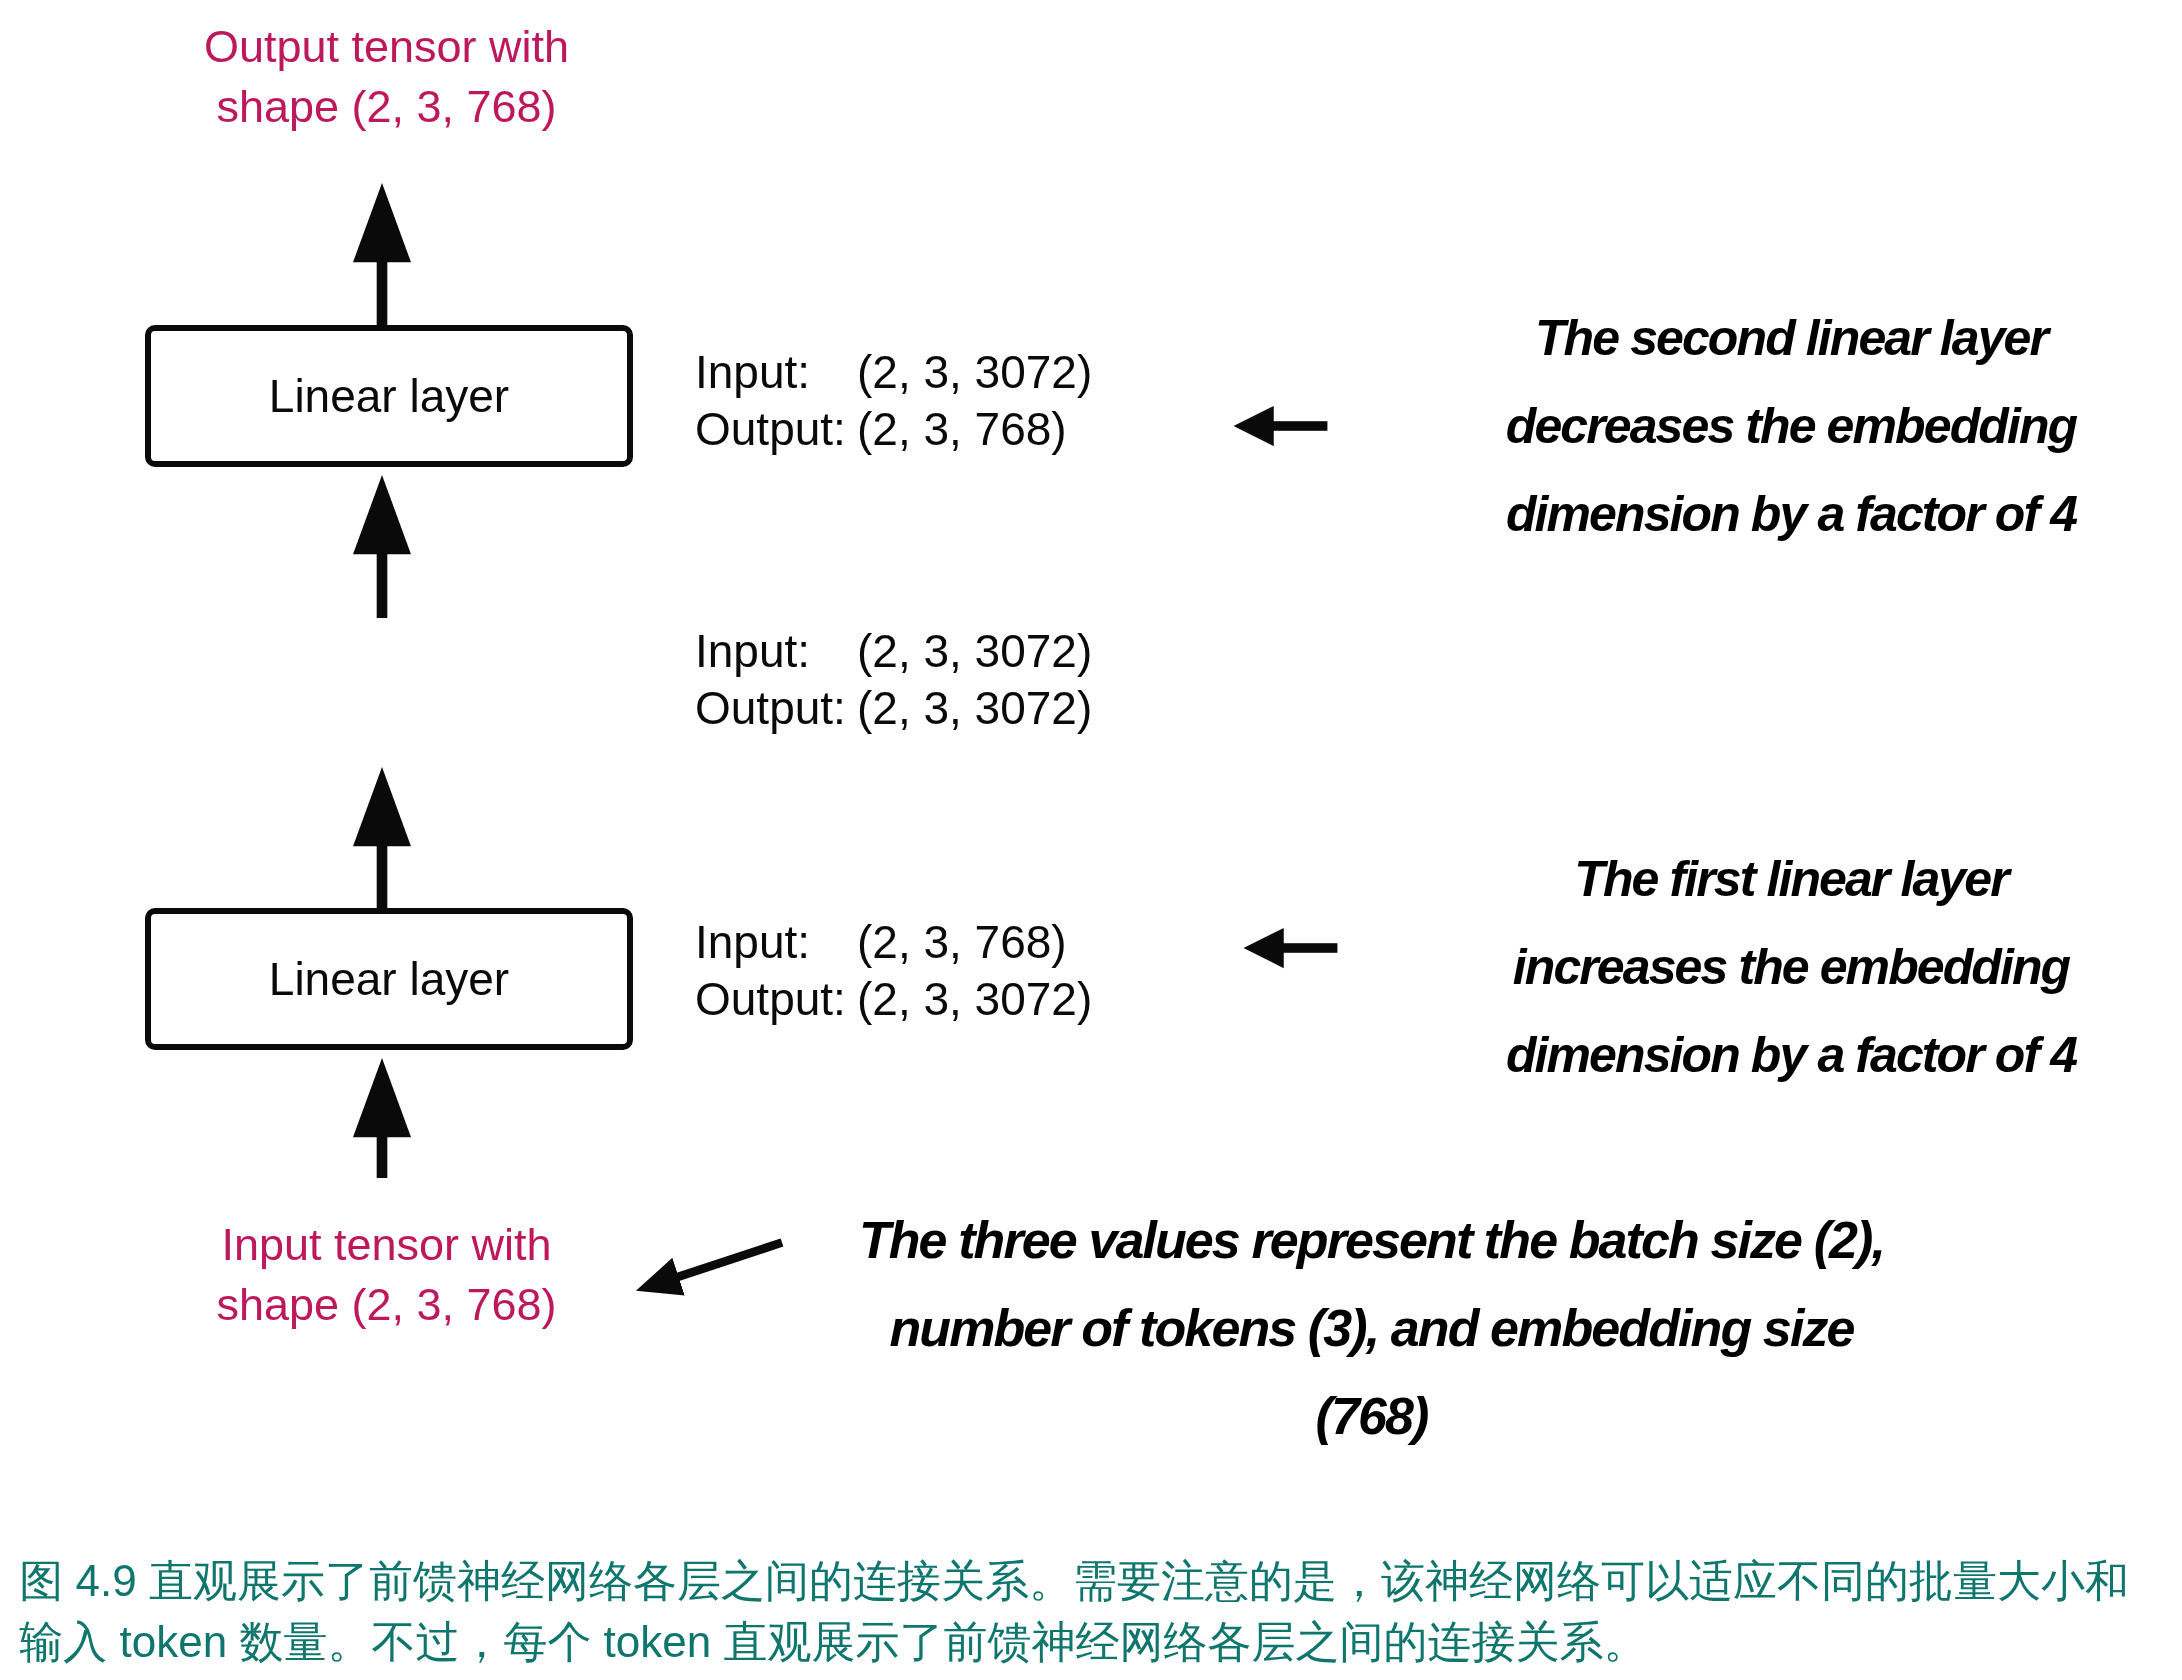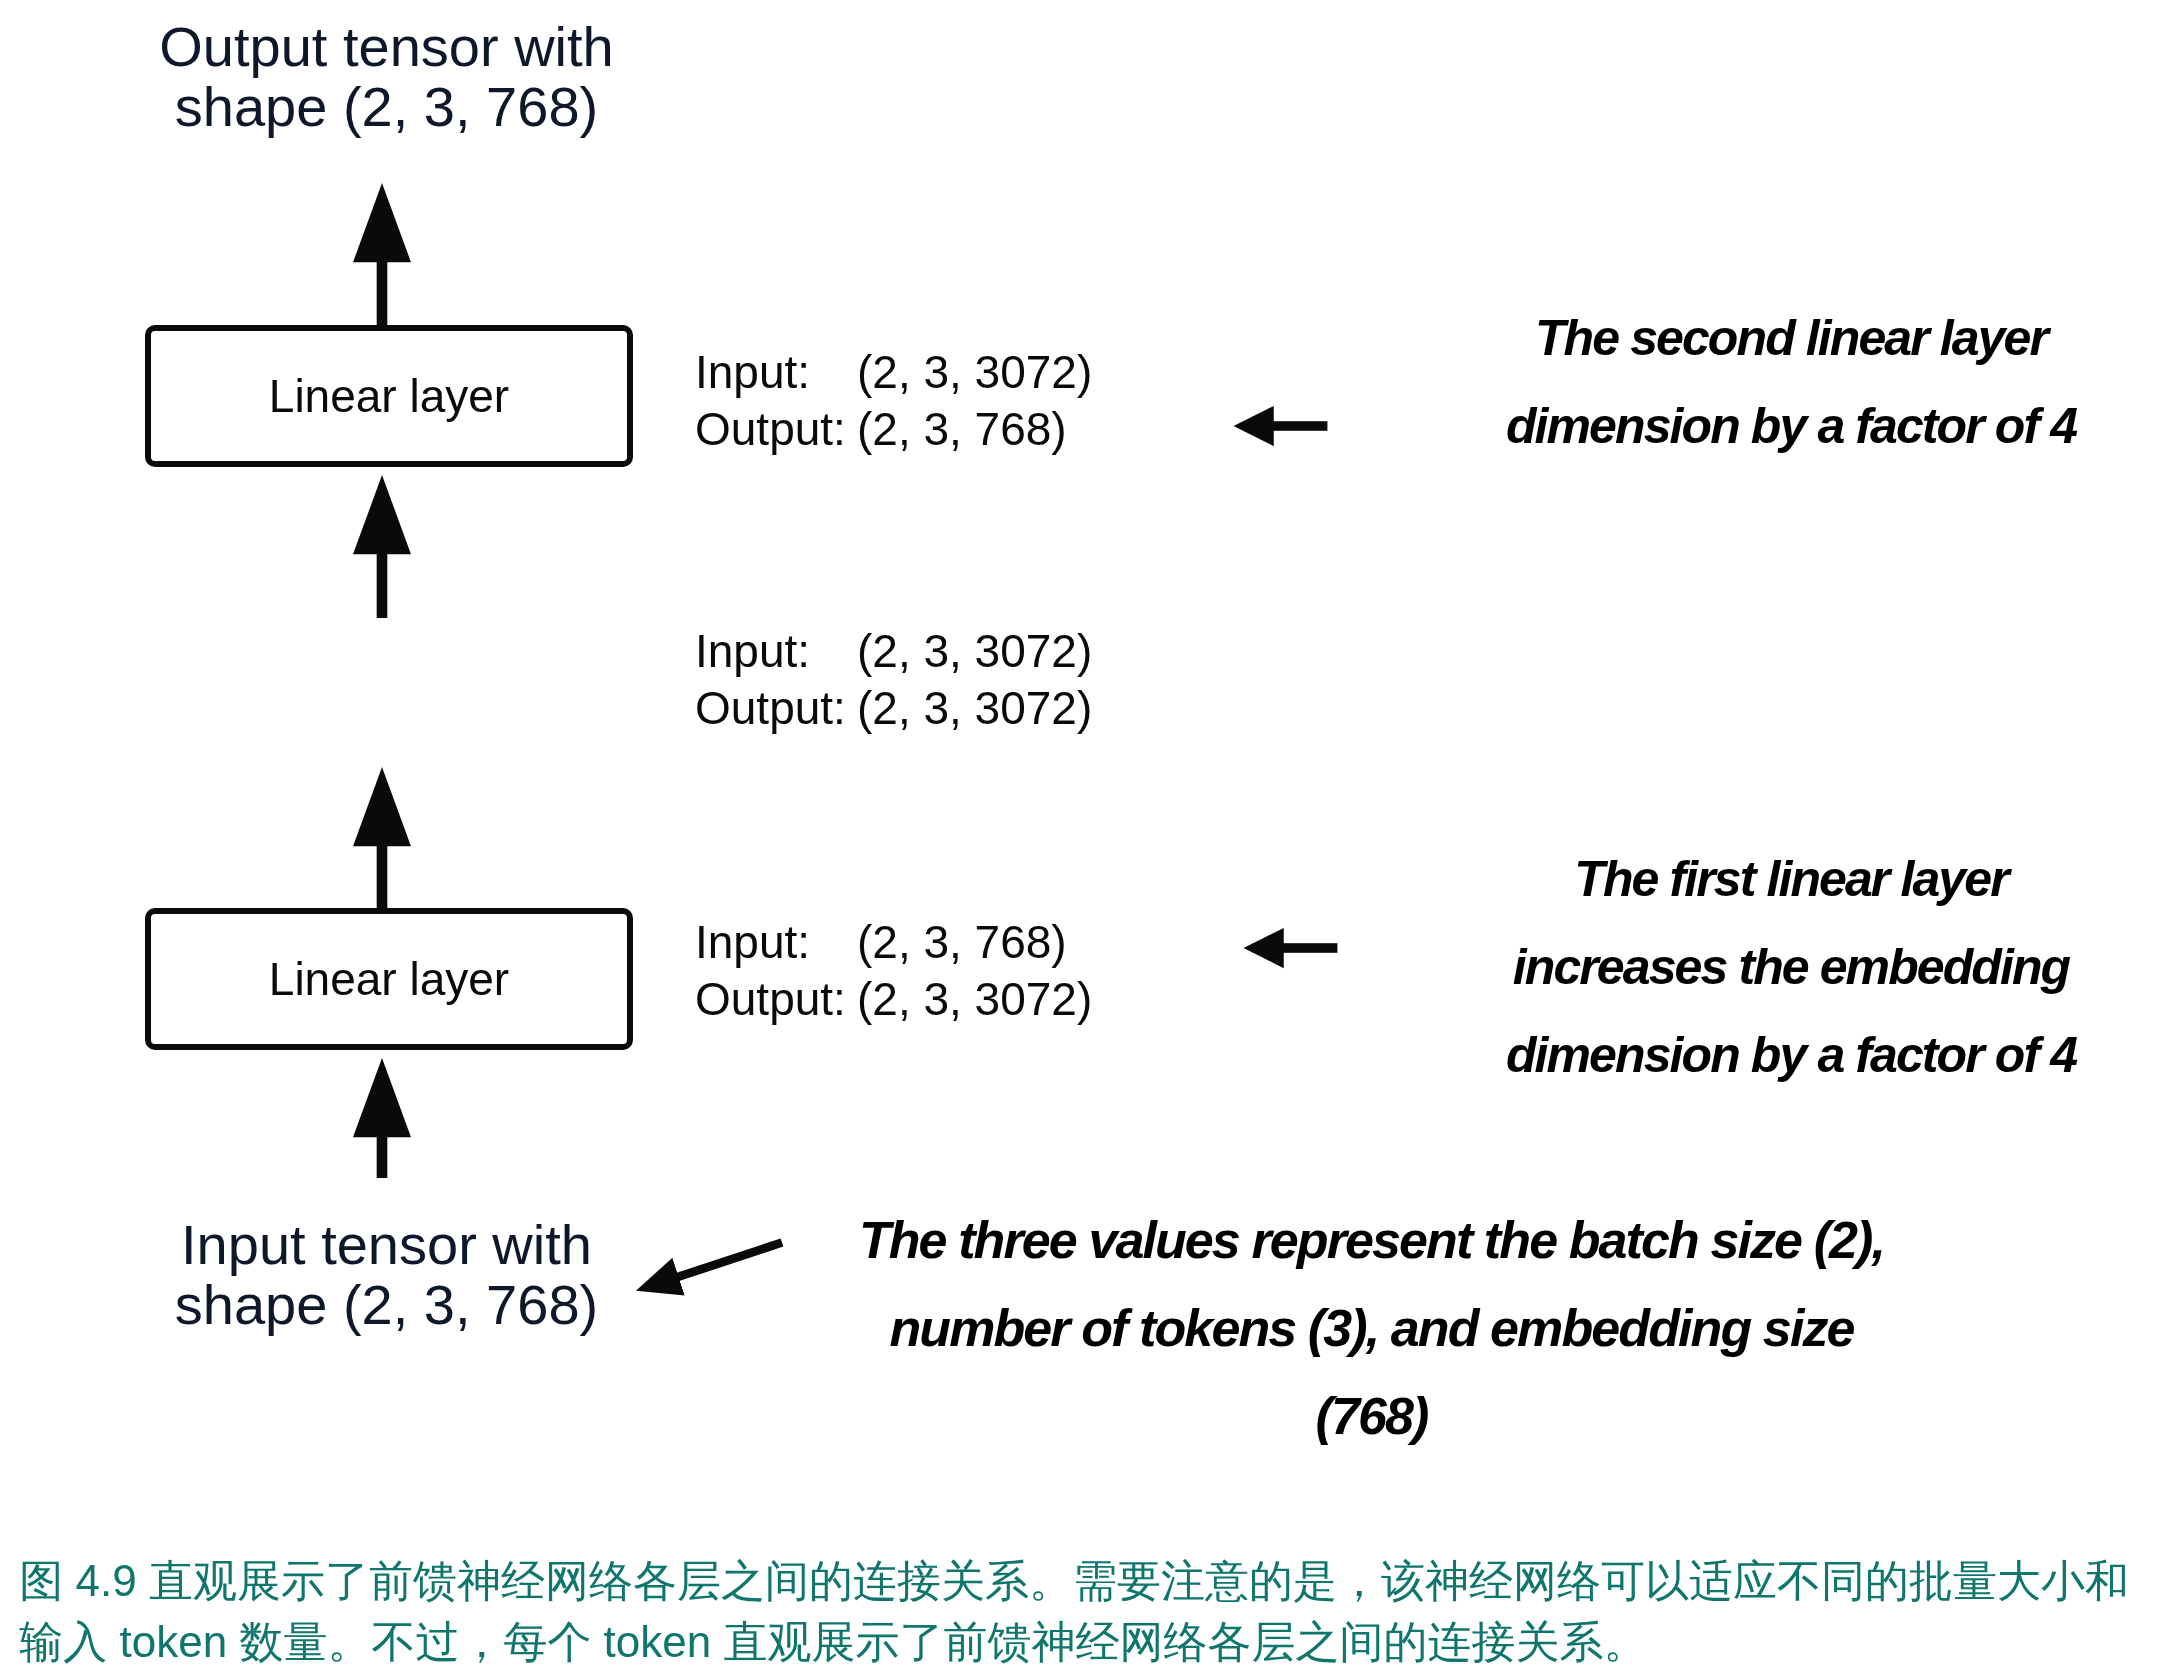--- a/index.html
+++ b/index.html
@@ -2,21 +2,21 @@
 <html><head>
 <meta charset="utf-8">
 <style>
   html,body{margin:0;padding:0;background:#ffffff;}
   *{box-sizing:border-box;}
   #page{
     position:relative;width:2182px;height:1680px;background:#ffffff;overflow:hidden;
     font-family:"Liberation Sans",sans-serif;color:#000;
   }
   .abs{position:absolute;}
-  .diagram-text{font-size:56px;line-height:60px;text-align:center;color:#0f172a;}
+  .diagram-text{font-size:45px;line-height:60px;text-align:center;color:#be185d;}
   .flow-box{
     position:absolute;left:145px;width:488px;height:142px;
     border:6.8px solid #0a0a0a;border-radius:10px;background:#fff;
     display:flex;align-items:center;justify-content:center;
     font-size:46px;color:#0a0a0a;
   }
   .io-block{
     position:absolute;left:695px;display:grid;
     grid-template-columns:152px auto;column-gap:10px;
     font-size:46px;line-height:57px;color:#0a0a0a;white-space:nowrap;
@@ -108,20 +108,21 @@
     <defs>
       <marker id="ah" markerWidth="5.2" markerHeight="4.6" refX="1.2" refY="2.3" orient="auto">
         <path d="M0,0 L5.2,2.3 L0,4.6 z" fill="#0a0a0a"></path>
       </marker>
     </defs>
     <line x1="160" y1="12" x2="42" y2="51" stroke="#0a0a0a" stroke-width="9" marker-end="url(#ah)"></line>
   </svg>
 
   <div class="annotation" style="left:1448px;top:294px;width:686px;">
     <div>The second linear layer</div>
+    <div>decreases the embedding</div>
     <div>dimension by a factor of 4</div>
   </div>
 
   <div class="annotation" style="left:1448px;top:835px;width:686px;">
     <div>The first linear layer</div>
     <div>increases the embedding</div>
     <div>dimension by a factor of 4</div>
   </div>
 
   <div class="annotation big" style="left:792px;top:1196px;width:1159px;">

